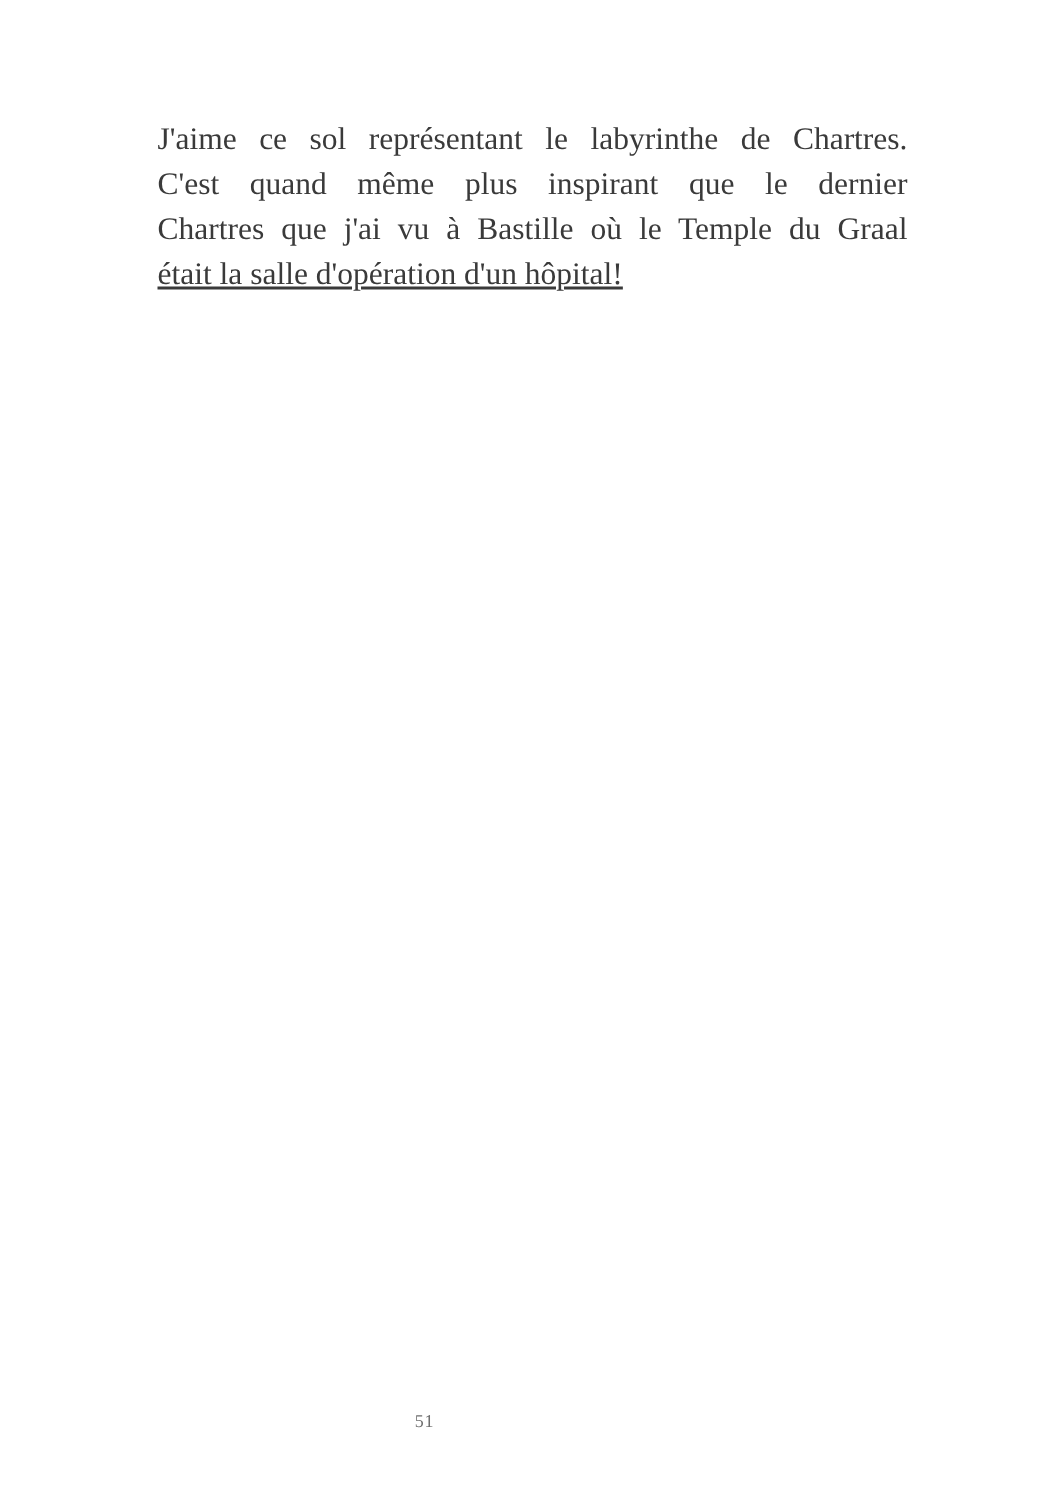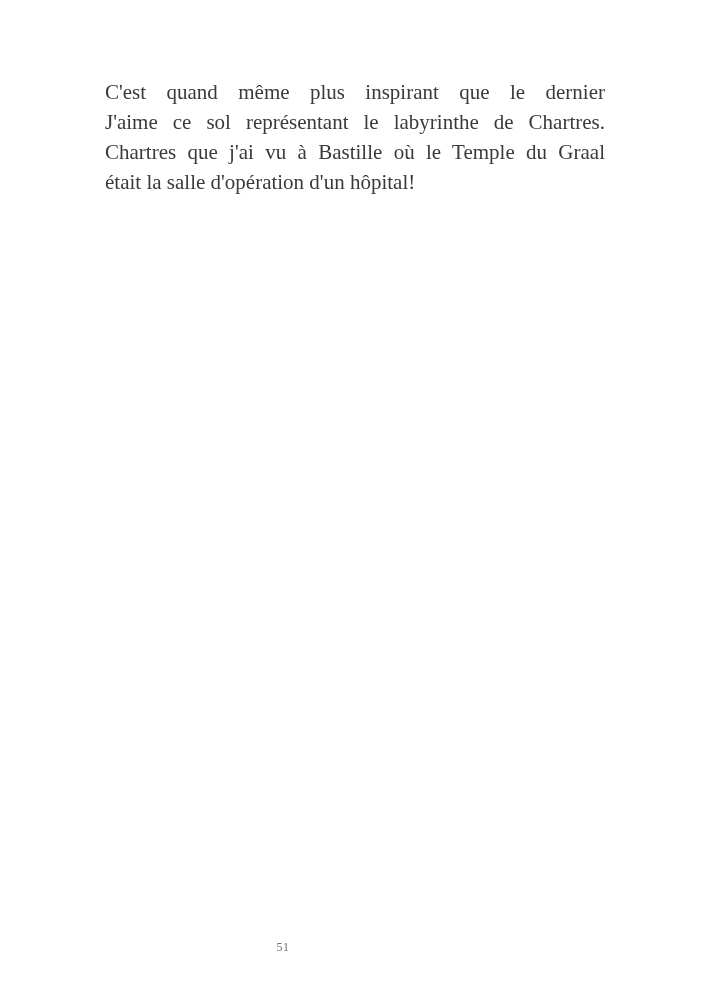--- a/index.html
+++ b/index.html
@@ -29,40 +29,41 @@
     line-height: 30px;
   }
   .para-line {
     text-align: justify;
     text-align-last: justify;
     white-space: normal;
   }
   .para-line.last {
     text-align: left;
     text-align-last: left;
+    text-decoration: underline;
   }
   .page-number {
     position: absolute;
     top: 940px;
     left: 0;
     width: 566px;
     text-align: center;
     font-size: 12px;
     line-height: 14px;
     color: #6f6f6f;
     letter-spacing: 0.5px;
   }
 </style>
 </head>
 <body>
 
 <div class="page">
 
   <div class="paragraph">
+    <div class="para-line">J'aime ce sol représentant le labyrinthe de Chartres.</div>
     <div class="para-line">C'est quand même plus inspirant que le dernier</div>
-    <div class="para-line">J'aime ce sol représentant le labyrinthe de Chartres.</div>
     <div class="para-line">Chartres que j'ai vu à Bastille où le Temple du Graal</div>
     <div class="para-line last">était la salle d'opération d'un hôpital!</div>
   </div>
 
   <div class="page-number">51</div>
 
 </div>
 
 </body></html>

